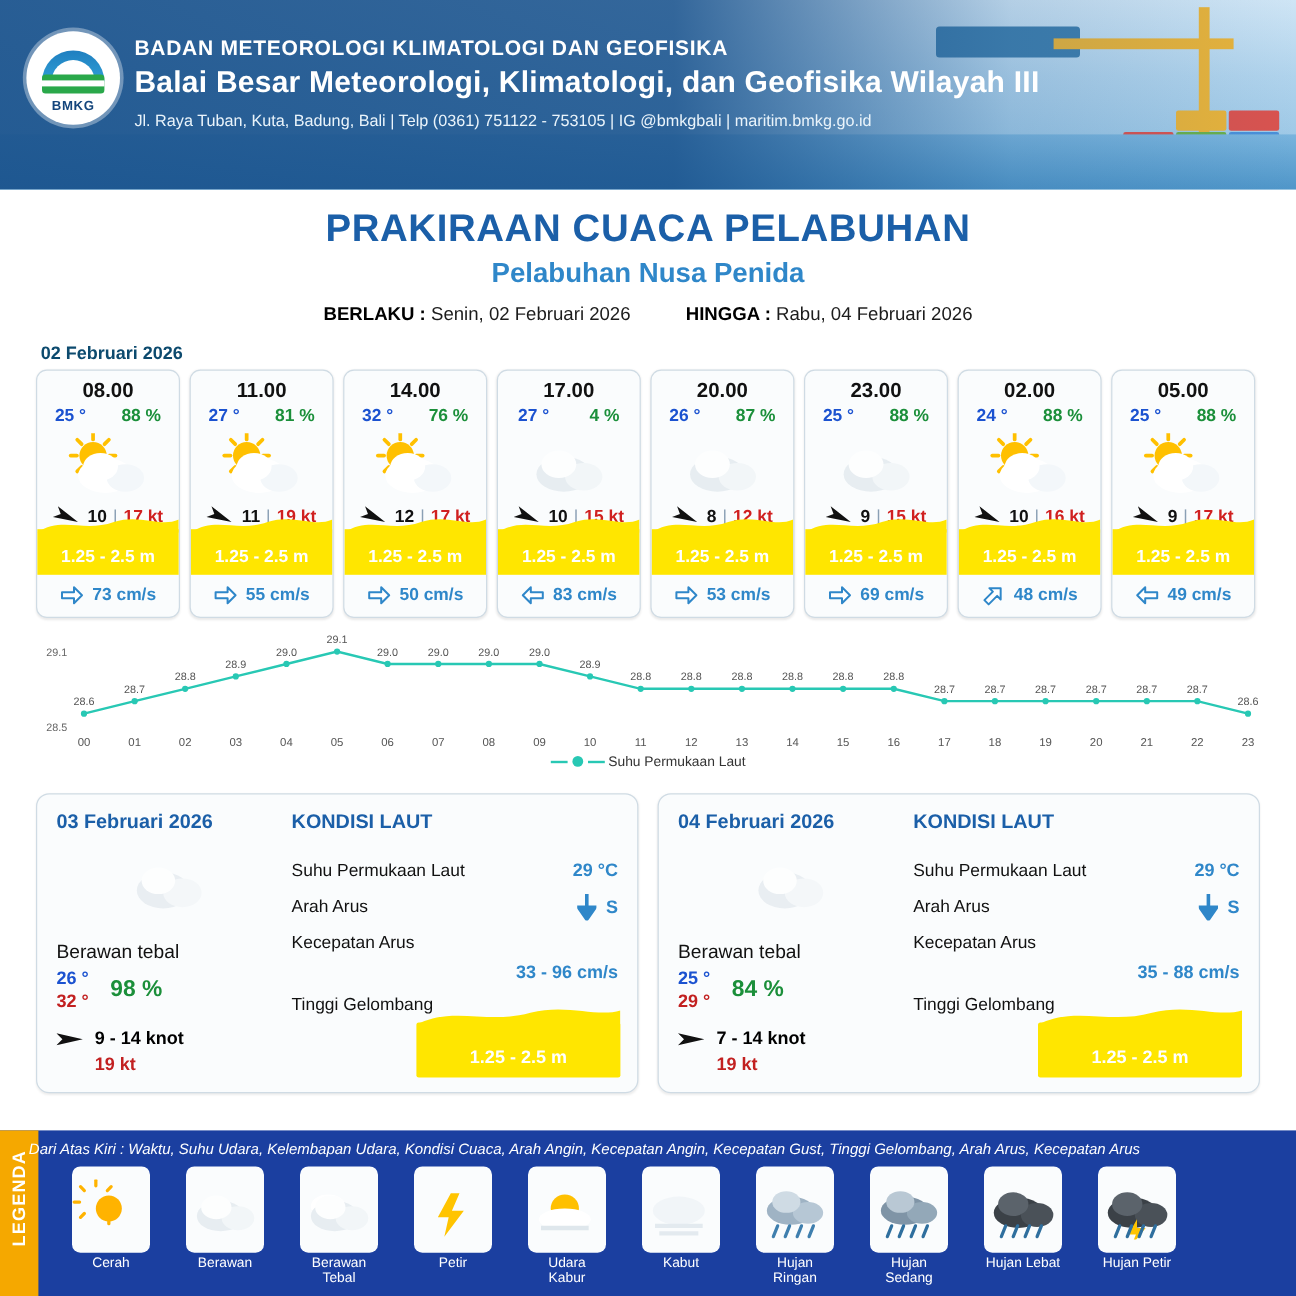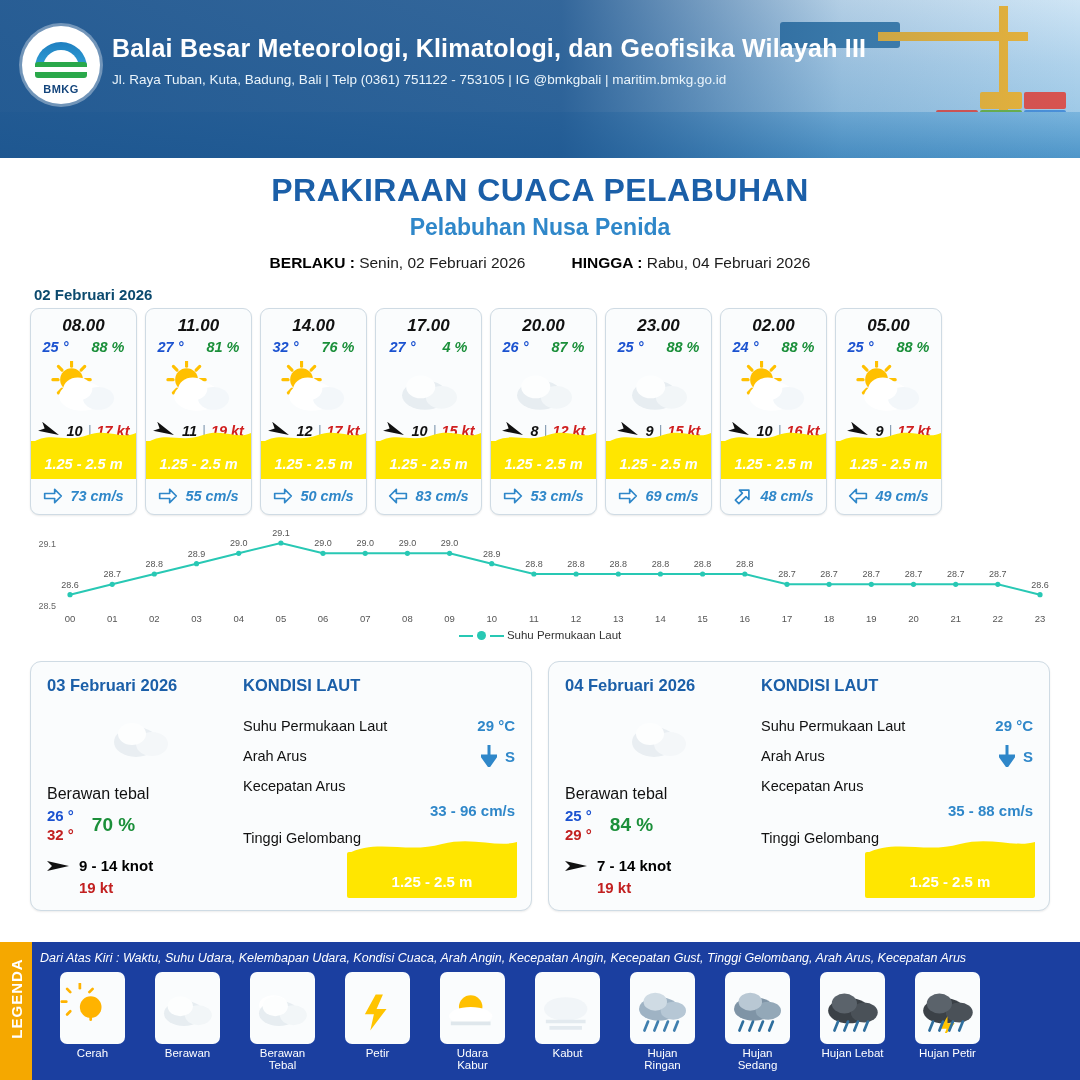--- a/index.html
+++ b/index.html
@@ -56,22 +56,22 @@
   .title-wrap { text-align:center; margin-top:14px; }
   .title-main { font-size:32px; font-weight:bold; color:#1b5fa8; letter-spacing:.5px; }
   .title-sub { font-size:23px; font-weight:bold; color:#2f87c9; margin-top:5px;}
   .valid-row { display:flex; justify-content:center; gap:46px; margin-top:13px; font-size:15.5px; color:#1c1c1c;}
   .valid-row b { color:#000; }
 
   
   .date-label { color:#0c4a6e; font-weight:bold; font-size:15px; margin:14px 0 5px 34px;}
   .cards { display:flex; gap:8px; padding:0 30px; }
   .card {
-    width:107px; background:#fafcfd; border:1px solid #cfdbe4; border-radius:9px;
-    overflow:hidden; position:relative; box-shadow:0 1px 2px rgba(0,0,0,.09);font-style:italic;
+    width:120px; background:#fafcfd; border:1px solid #cfdbe4; border-radius:9px;
+    overflow:hidden; position:relative; box-shadow:0 1px 2px rgba(0,0,0,.09);
   }
   .c-time { text-align:center; font-size:17px; font-weight:bold; color:#111; padding:7px 0 3px;}
   .c-th { display:flex; justify-content:space-around; font-size:14.5px; font-weight:bold; padding-bottom:2px;}
   .c-temp { color:#1b52d0; }
   .c-hum { color:#1b8f3a; }
   .c-icon { height:64px; display:flex; align-items:center; justify-content:center; }
   .c-wind { display:flex; align-items:center; justify-content:center; gap:5px; font-size:14.5px; font-weight:bold; padding:2px 0 2px;}
   .c-wind .spd { color:#111; }
   .c-wind .sep { color:#8aa0b5; font-weight:normal;}
   .c-wind .gust { color:#d02020; }
@@ -105,21 +105,21 @@
   .p-row { display:flex; align-items:center; justify-content:space-between; margin-top:11px; font-size:14.5px; color:#111;}
   .p-val { color:#2f87c9; font-weight:bold; font-size:15px;}
   .p-wave { position:absolute; right:14px; bottom:12px; width:170px; height:46px; background:#ffe600; border-radius:2px;}
   .p-wave-top{position:absolute;top:-14px;left:0;width:100%;height:16px;}
   .p-wave-txt{position:absolute;left:0;right:0;bottom:8px;text-align:center;font-weight:bold;color:#fff;font-size:15px;}
 
   
   .legend-wrap { position:absolute; left:0; bottom:0; width:1080px; height:138px; background:#1b3fa0;}
   .legend-side { position:absolute; left:0; top:0; width:32px; height:138px; background:#f5a800; }
   .legend-side span { position:absolute; left:-32px; top:48px; width:96px; text-align:center; color:#fff; font-weight:bold; font-size:15px; letter-spacing:1px; transform:rotate(-90deg);}
-  .legend-note { position:absolute; left:40px; top:9px; right:8px; color:#fff; font-size:12.5px; font-style:italic;}
+  .legend-note { position:absolute; left:24px; top:9px; right:8px; color:#fff; font-size:12.5px; font-style:italic;}
   .legend-items { position:absolute; left:36px; right:6px; top:30px; display:flex; gap:6px;}
   .leg-item { width:89px;padding-left:24px; }
   .leg-ico { height:72px; background:#fafcfd; border-radius:7px; display:flex; align-items:center; justify-content:center;}
   .leg-lbl { text-align:center; color:#fff; font-size:11.5px; margin-top:3px;}
 </style>
 </head>
 <body>
 
 <div class="header">
   <div class="hdr-sky"></div>
@@ -138,20 +138,21 @@
 
   <div class="hdr-content">
     <div class="logo">
       <div class="logo-inner">
         <div class="logo-arc"></div>
         <div class="logo-green"></div>
         <div class="logo-text">BMKG</div>
       </div>
     </div>
     <div class="hdr-texts">
+      <div class="hdr-line1">BADAN METEOROLOGI KLIMATOLOGI DAN GEOFISIKA</div>
       <div class="hdr-line2">Balai Besar Meteorologi, Klimatologi, dan Geofisika Wilayah III</div>
       <div class="hdr-line3">Jl. Raya Tuban, Kuta, Badung, Bali | Telp (0361) 751122 - 753105 | IG @bmkgbali | maritim.bmkg.go.id</div>
     </div>
   </div>
 </div>
 
 <div class="title-wrap">
   <div class="title-main">PRAKIRAAN CUACA PELABUHAN</div>
   <div class="title-sub">Pelabuhan Nusa Penida</div>
   <div class="valid-row">
@@ -580,21 +581,21 @@
               <ellipse cx="46" cy="34" rx="16" ry="12" fill="#f4f7f9"></ellipse>
               <ellipse cx="26" cy="24" rx="14" ry="11" fill="#fdfefe"></ellipse>
             </svg>
         </div>
         <div class="p-cond">Berawan tebal</div>
         <div class="p-tt">
           <div class="p-temps">
             <div>26 °</div>
             <div>32 °</div>
           </div>
-          <div class="p-hum">70 %</div>
+          <div class="p-hum">98 %</div>
         </div>
         <div class="p-wind">
           <svg width="24" height="14" viewBox="0 0 24 14">
               <path d="M0 2 L22 7 L0 12 L5 7 Z" fill="#111"></path>
             </svg>
           <span>9  - 14 knot</span>
         </div>
         <div class="p-gust">19 kt</div>
       </div>
       <div class="p-right">

